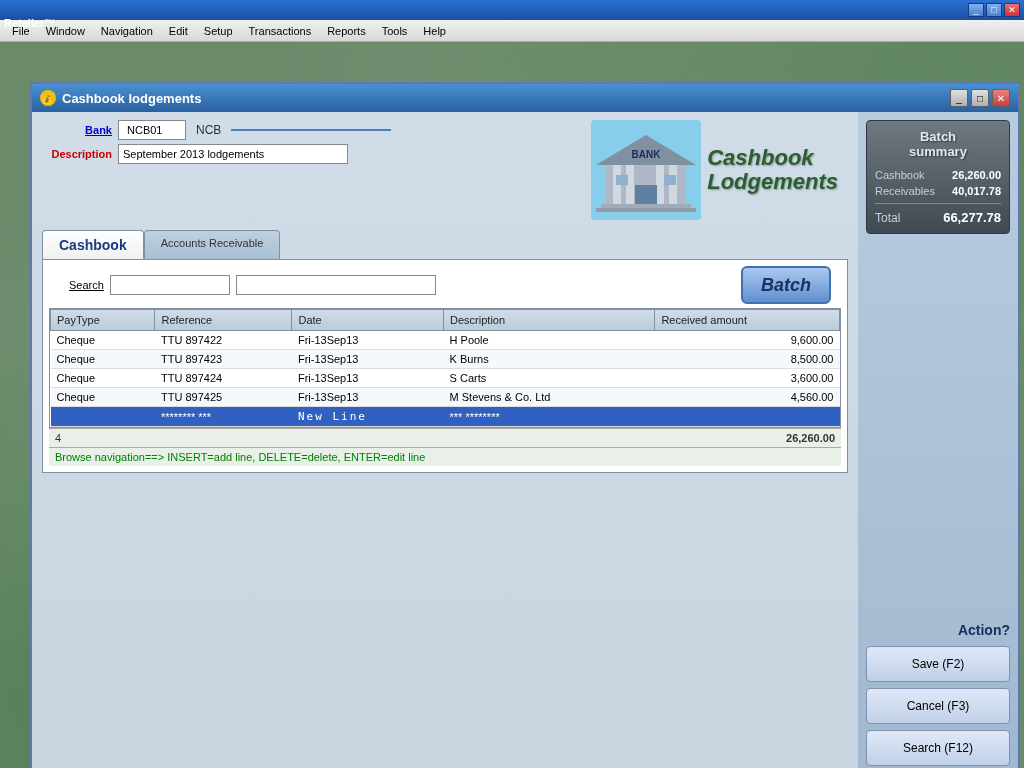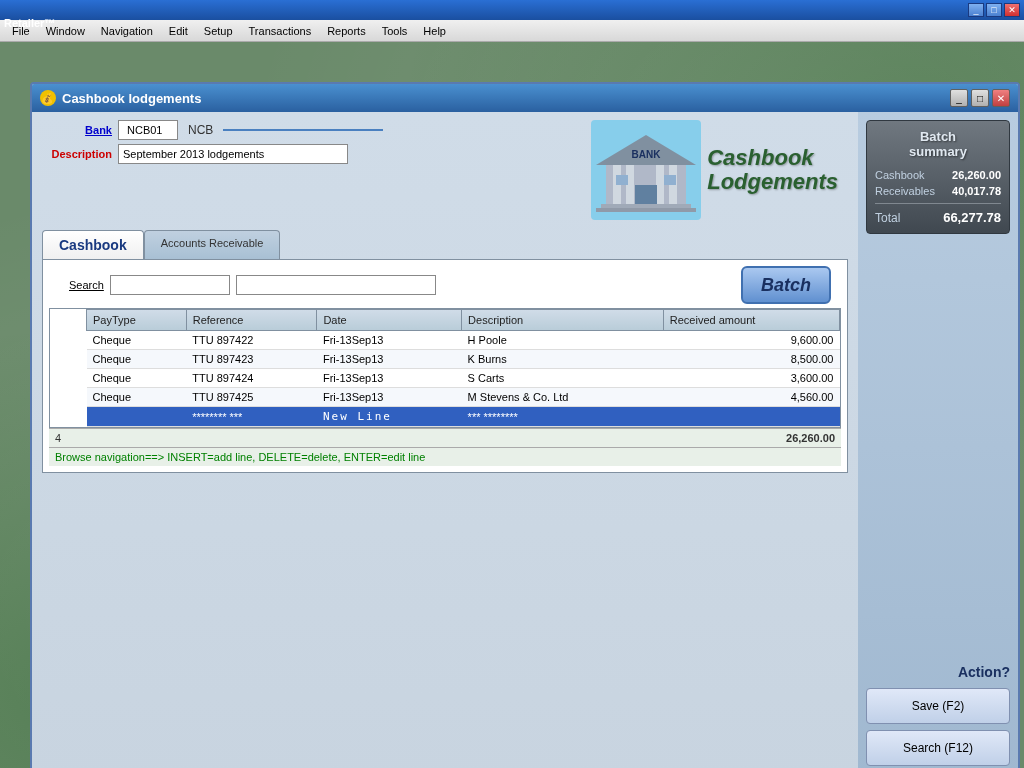--- a/index.html
+++ b/index.html
@@ -175,21 +175,21 @@
     }
     .field-label.blue { color: #0000cc; text-decoration: underline; cursor: pointer; }
     .field-label.red { color: #cc0000; }
     .field-input {
       height: 20px;
       border: 1px solid #888;
       background: white;
       padding: 0 4px;
       font-size: 11px;
     }
-    .field-input.short { width: 60px; padding-left: 8px; }
+    .field-input.short { width: 68px; padding-left: 8px; }
     .bank-name {
       font-size: 12px;
       color: #333;
       margin-left: 4px;
     }
     .cashbook-title {
       font-size: 24px;
       font-weight: bold;
       font-style: italic;
       color: #2a6030;
@@ -303,21 +303,20 @@
     .data-table tr.selected td { background: #3060c0; color: white; }
     .amount-cell { text-align: right; }
     .received-header { text-align: right; }
 
     
     .table-container {
       flex: 1;
       overflow-y: auto;
       border: 1px solid #8090a0;
       position: relative;
-      padding-left: 36px;
     }
 
     
     .footer-bar {
       display: flex;
       justify-content: space-between;
       align-items: center;
       padding: 3px 6px;
       border-top: 1px solid #aaa;
       background: #e8f0e8;
@@ -590,18 +589,19 @@
             <span class="summary-total-label">Total</span>
             <span class="summary-total-value">66,277.78</span>
           </div>
         </div>
 
         <div style="flex:1;"></div>
 
         <div class="action-section">
           <div class="action-title">Action?</div>
           <button class="action-btn">Save (F2)</button>
+          <button class="action-btn">Cancel (F3)</button>
           <button class="action-btn">Search (F12)</button>
         </div>
       </div>
     </div>
   </div>
 </div>
 
 </body></html>

